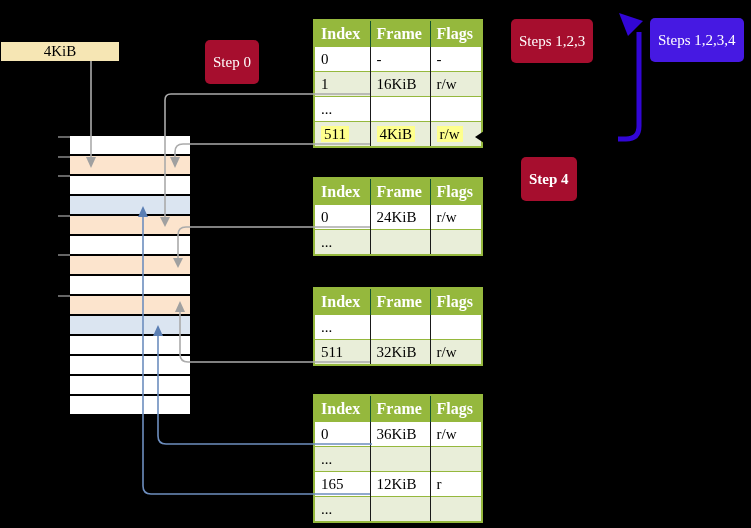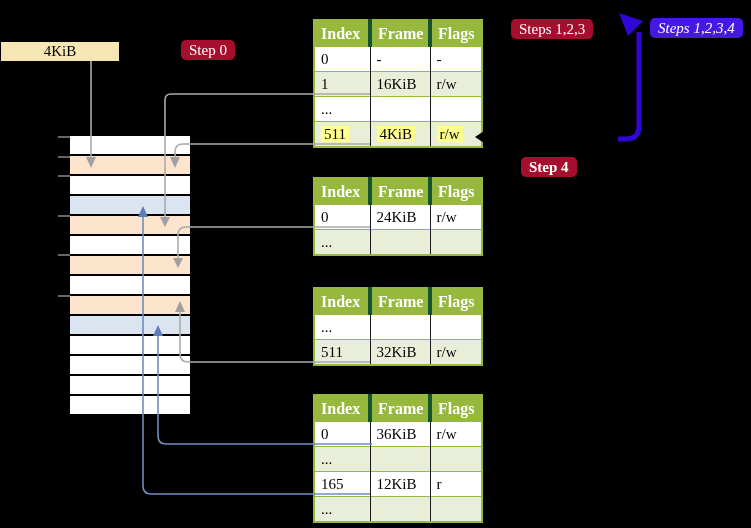--- a/index.html
+++ b/index.html
@@ -15,37 +15,37 @@
   .mem-peach{background:#fce4cd;}
   .mem-blue{background:#dbe5f1;}
 
   
   .framebox{position:absolute;left:1px;top:42px;width:118px;height:19px;
             background:#f6e6b4;color:#000;font-size:15px;
             display:flex;align-items:center;justify-content:center;}
 
   
   .steplabel{position:absolute;color:#fff;font-size:15px;line-height:20px;
-             padding:0 8px;border-radius:5px;white-space:nowrap;}
+             padding:12px 8px;border-radius:5px;white-space:nowrap;}
   .lbl-crimson{background:#a60e2e;}
-  .lbl-blue{background:#4619e2;font-style:italic;}
-  #step0{left:181px;top:40px;}
+  .lbl-blue{background:#4619e2;}
+  #step0{left:205px;top:40px;}
   #steps123{left:511px;top:19px;}
   #steps1234{left:650px;top:18px;}
   #step4{left:521px;top:157px;font-weight:bold;}
 
   
   .ptable{position:absolute;left:313px;width:168px;border-collapse:collapse;
           table-layout:fixed;border:2px solid #95b83d;background:#fff;padding-left:16px;}
   .ptable col.c1{width:56px;}
   .ptable col.c2{width:60px;}
   .ptable col.c3{width:52px;}
   .ptable th{background:#95b83d;color:#fff;font-weight:bold;font-size:16px;
              text-align:left;height:21px;padding:2px 0 2px 6px;
-             border-left:4px solid #14532d;}
+             border-left:1px solid #14532d;}
   .ptable th:first-child{border-left:none;}
   .ptable td{font-size:15px;color:#000;text-align:left;height:24px;
              padding:0 0 0 6px;border-left:1px solid #1a1a1a;
              border-top:1px solid #95b83d;overflow:hidden;}
   .ptable td:first-child{border-left:none;}
   .ptable tr.alt{background:#e9eed9;}
   .hl{background:#feff8d;padding:0 3px;}
   #table-0{top:19px;}
   #table-1{top:177px;}
   #table-2{top:287px;}

